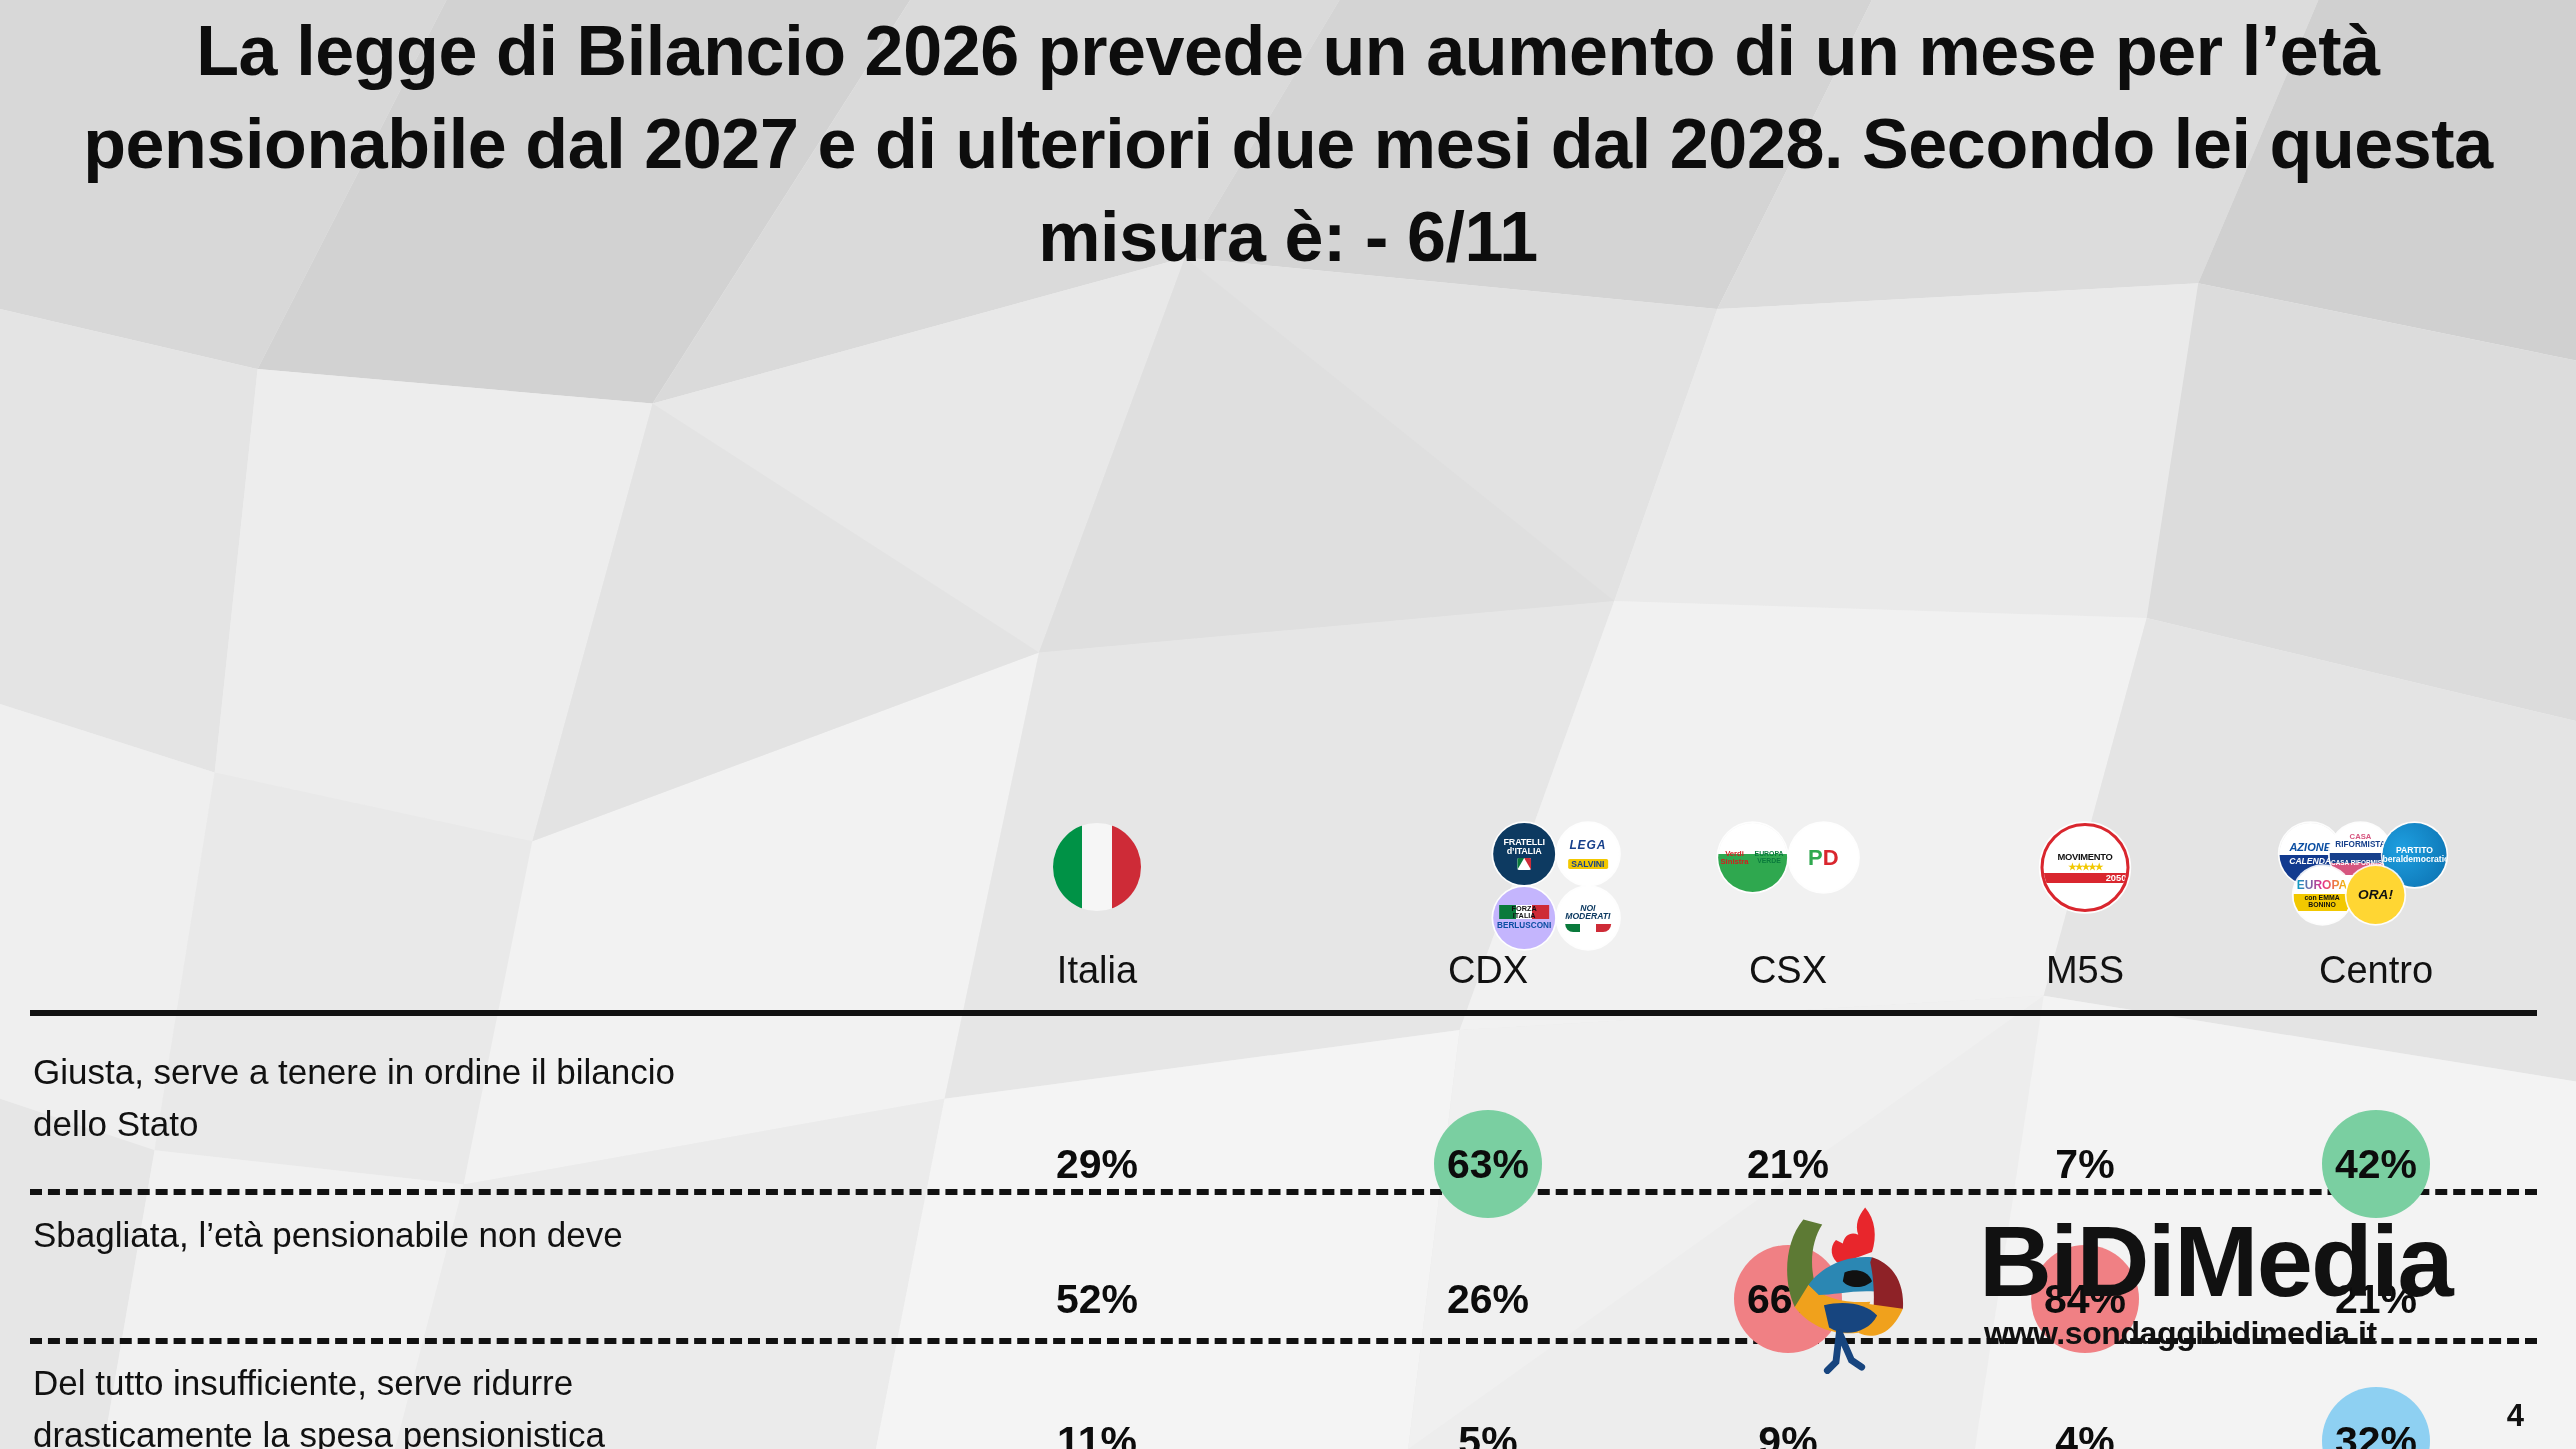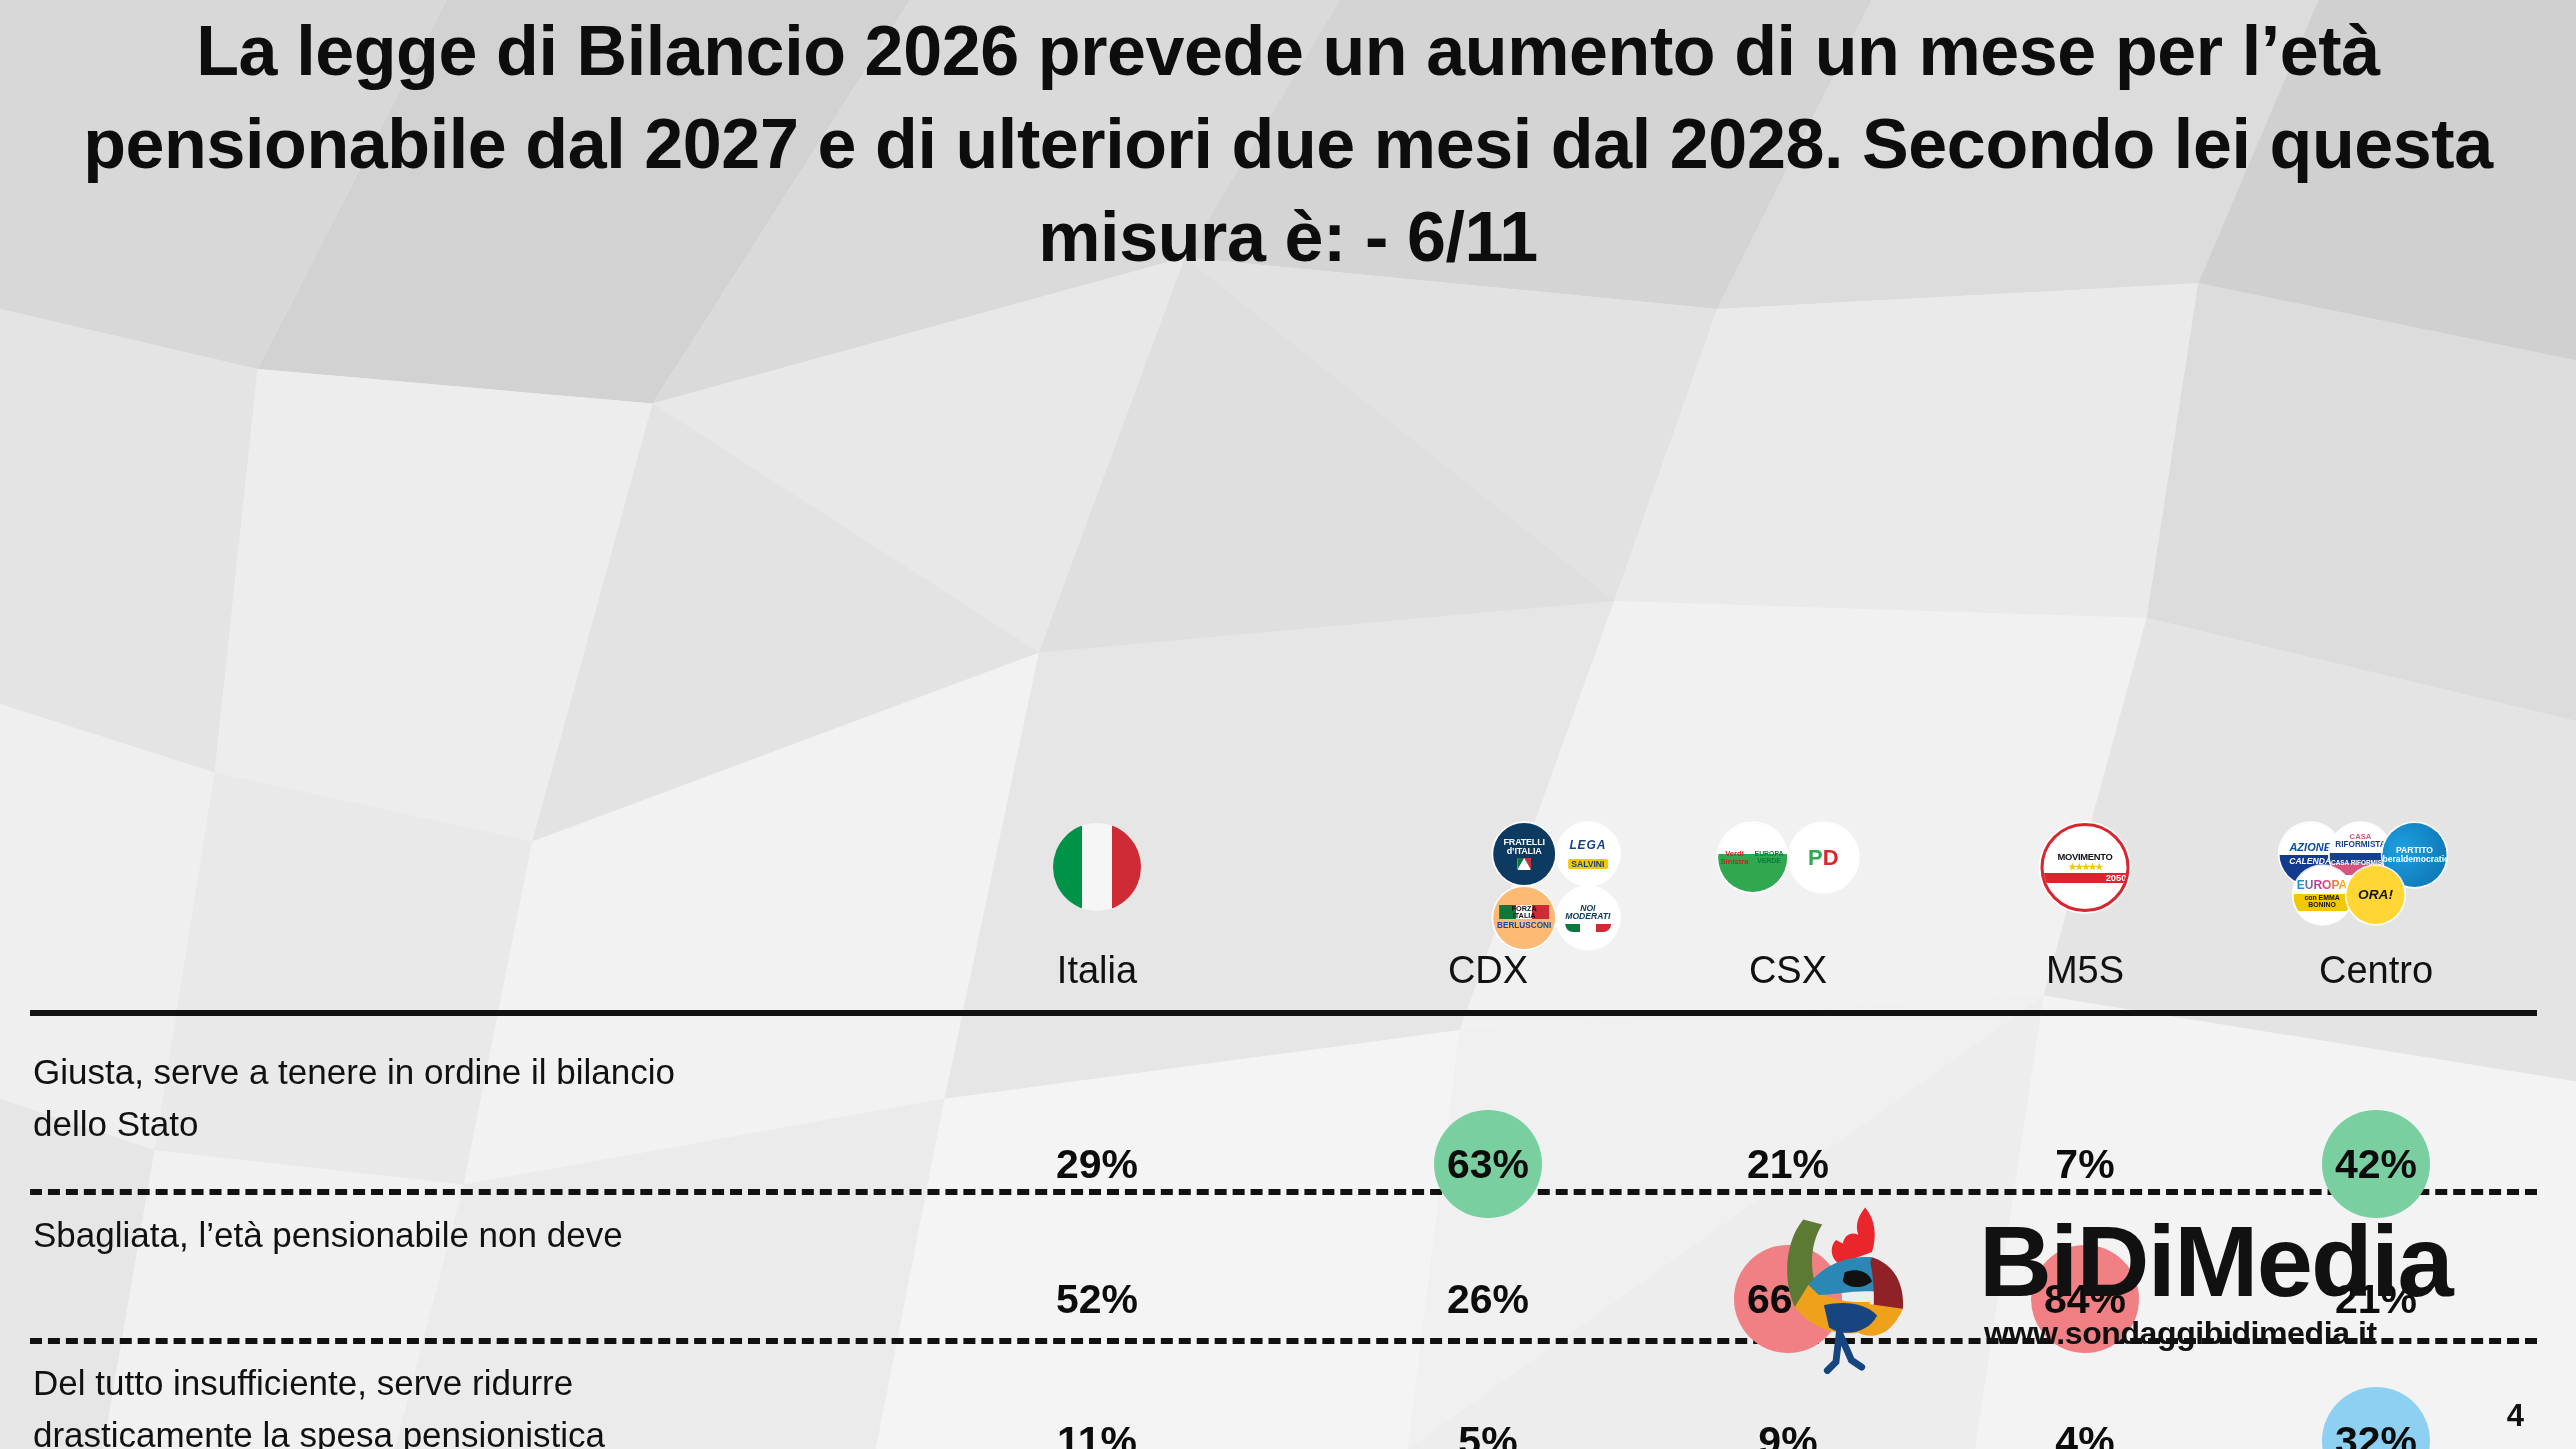--- a/index.html
+++ b/index.html
@@ -72,21 +72,21 @@
   
   .fdi{background:#0d3a61;color:#fff;flex-direction:column;}
   .fdi b{font-size:9px;letter-spacing:-0.2px;}
   .fdi .tri{width:0;height:0;border-left:7.7px solid #0a7a3c;border-right:7.7px solid #ce2b37;
             border-bottom:12px solid #fff;margin-top:2.6px;border-radius:1.7px;}
   
   .lega{background:#fff;color:#17408b;flex-direction:column;}
   .lega .l1{font-size:12px;font-style:italic;letter-spacing:0.9px;color:#17408b;}
   .lega .l2{font-size:8.6px;background:#f2c800;color:#17408b;padding:0.9px 3.4px;margin-top:8.6px;border-radius:1.7px;}
   
-  .fi{background:#fdba74;flex-direction:column;color:#0b4ea2;}
+  .fi{background:#c4b5fd;flex-direction:column;color:#0b4ea2;}
   .fi .band{width:80%;height:13.7px;background:linear-gradient(90deg,#0a7a3c 0 33%,#fff 33% 66%,#ce2b37 66% 100%);
             display:flex;align-items:center;justify-content:center;font-size:7.3px;color:#111;}
   .fi .bl{font-size:8.2px;color:#0b4ea2;margin-top:2.6px;}
   
   .nm{background:#fff;color:#0d3a61;flex-direction:column;}
   .nm .t{font-size:8.6px;font-style:italic;}
   .nm .w{width:74%;height:7.7px;margin-top:3.4px;border-radius:0 0 17px 17px;
          background:linear-gradient(90deg,#0a7a3c 0 33%,#fff 33% 66%,#ce2b37 66% 100%);}
   
   .avs{background:linear-gradient(180deg,#fff 0 45%,#2fa84f 45% 100%);color:#111;flex-direction:row;}

